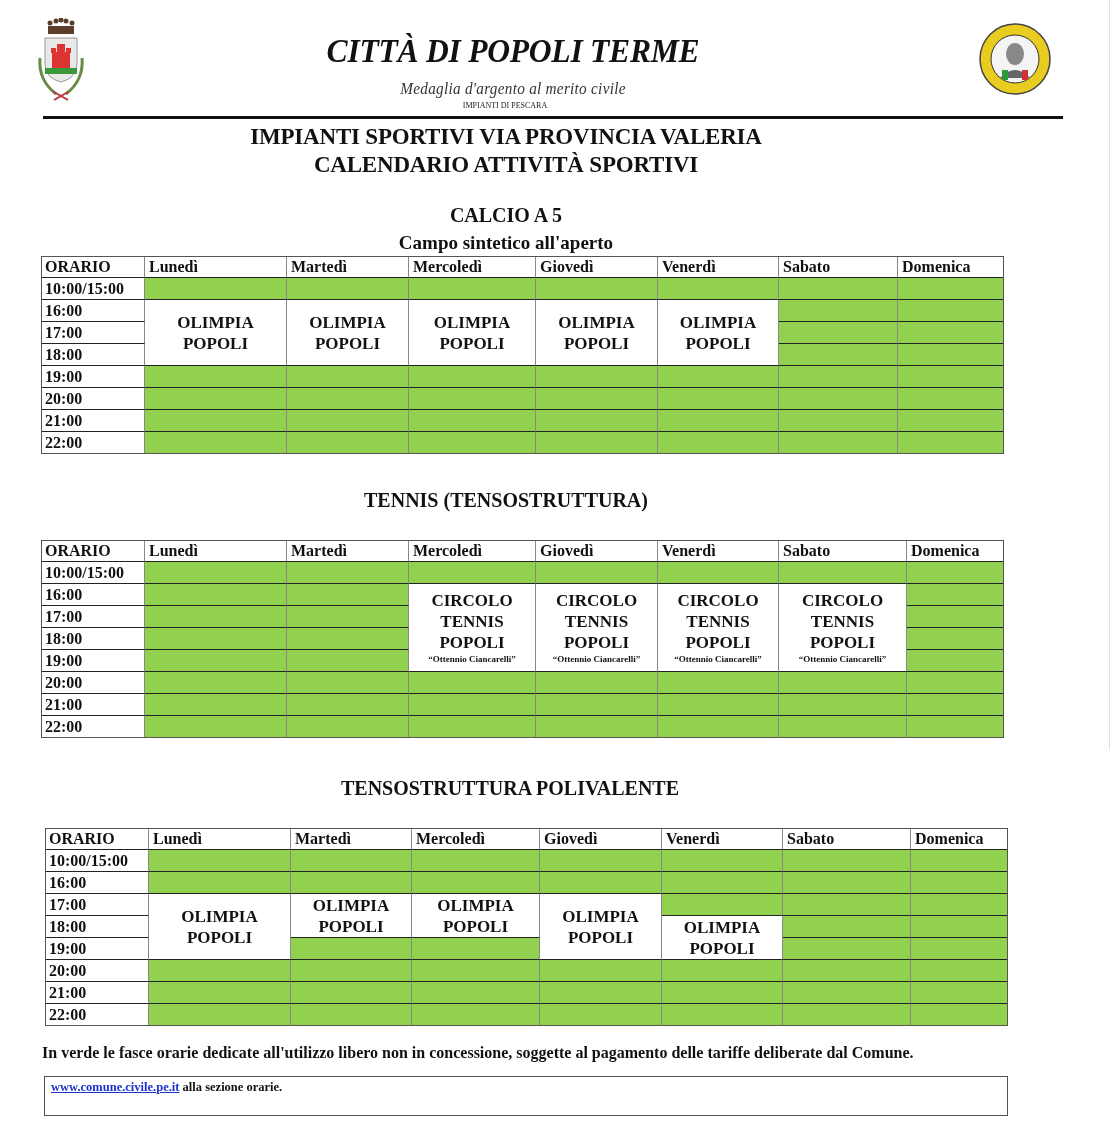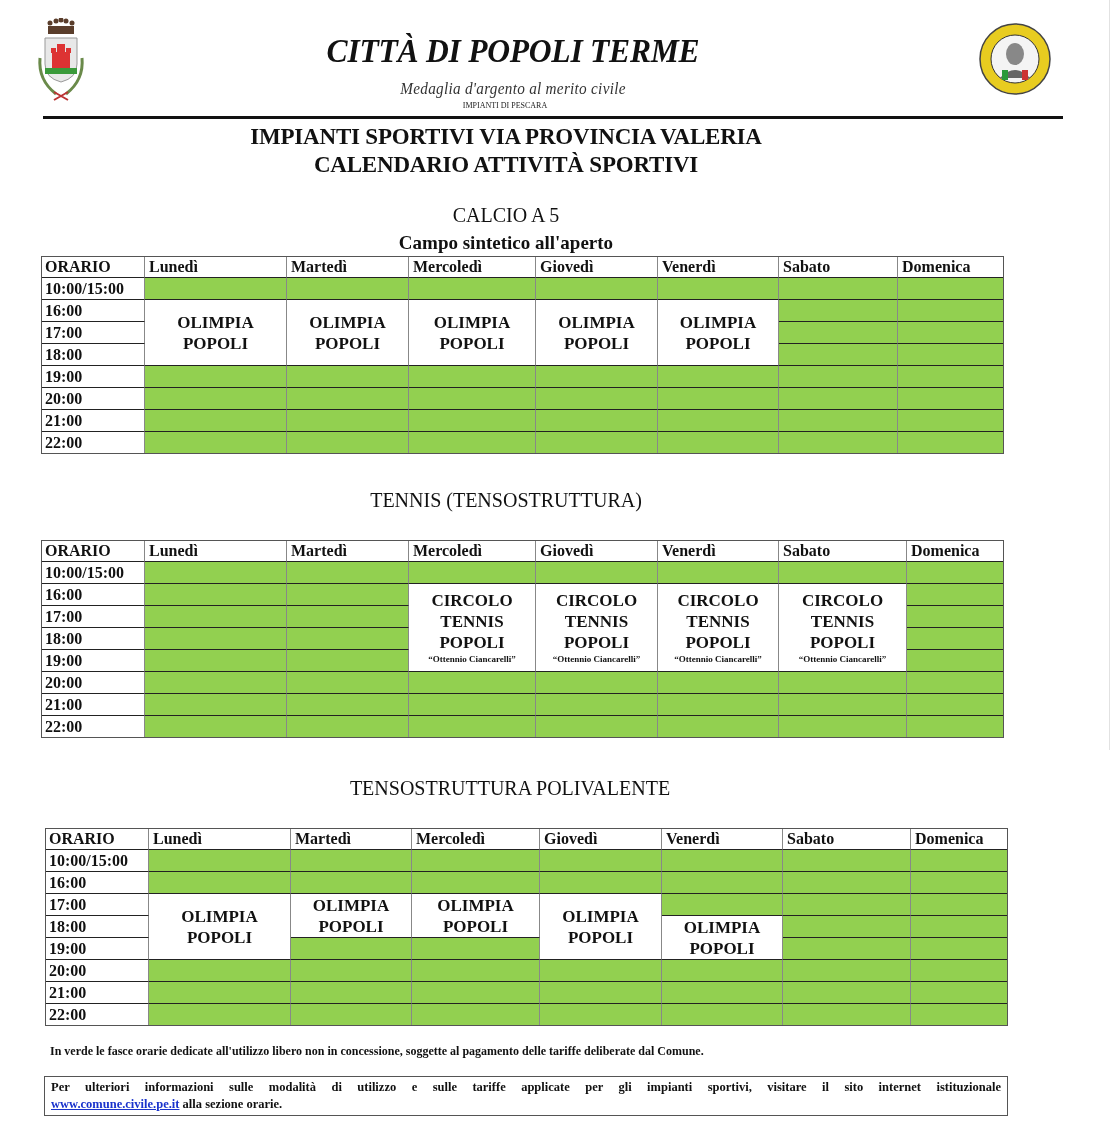--- a/index.html
+++ b/index.html
@@ -16,35 +16,35 @@
   .motto { position: absolute; left: 330px; top: 80px; width: 366px; text-align: center;
     font-size: 16px; font-style: italic; color: #333; letter-spacing: 0.3px; transform: scaleX(0.95); }
   .province { position: absolute; left: 380px; top: 101px; width: 250px; text-align: center; font-size: 8px; color: #222; }
   .header-rule { position: absolute; left: 43px; top: 116px; width: 1020px; height: 3px; background: #111; }
 
   .doc-title { position: absolute; left: 100px; width: 812px; text-align: center; font-weight: bold;
     font-size: 23px; letter-spacing: -0.2px; }
   .t1 { top: 124px; }
   .t2 { top: 152px; }
 
-  .section-title { position: absolute; text-align: center; font-weight: normal; font-size: 20px; }
+  .section-title { position: absolute; text-align: center; font-weight: bold; font-size: 20px; }
   .section-sub { position: absolute; text-align: center; font-weight: bold; font-size: 19px; }
 
   
   .grid { position: absolute; }
   .cell { position: absolute; border-right: 1px solid #888; border-bottom: 1px solid #222; font-weight: bold; }
   .hdr { background: #fff; font-size: 16px; padding-left: 4px; line-height: 21px; border-bottom: 1px solid #222; }
   .time { background: #fff; font-size: 16px; padding-left: 4px; line-height: 21px; }
   .green { background: #92d050; }
   .booked { background: #fff; display: flex; flex-direction: column; align-items: center; justify-content: center; text-align: center;
     font-size: 17px; line-height: 21px; }
   .booked .sub { font-size: 9px; line-height: 12px; font-weight: bold; }
   .grid-border { position: absolute; border: 1px solid #555; pointer-events: none; }
 
-  .note { position: absolute; left: 50px; top: 1044px; font-size: 12px; font-weight: bold; }
+  .note { position: absolute; left: 42px; top: 1044px; font-size: 16px; font-weight: bold; }
   .info-box { position: absolute; left: 44px; top: 1076px; width: 964px; height: 40px; border: 1px solid #555;
     padding: 2px 6px; font-size: 12.5px; font-weight: bold; text-align: justify; text-align-last: left; line-height: 17px; }
   .info-box a { color: #1a33cc; text-decoration: underline; }
   .info-line1 { text-align: justify; text-align-last: justify; display: block; }
 </style>
 </head>
 <body>
 
 <div class="page-edge"></div>
 
@@ -332,15 +332,14 @@
     <div class="cell green" style="left: 866px; width: 97px; top: 88px; height: 22px;"></div>
     <div class="cell green" style="left: 866px; width: 97px; top: 110px; height: 22px;"></div>
     <div class="cell green" style="left: 866px; width: 97px; top: 132px; height: 22px;"></div>
     <div class="cell green" style="left: 866px; width: 97px; top: 154px; height: 22px;"></div>
     <div class="cell green" style="left: 866px; width: 97px; top: 176px; height: 22px;"></div>
     <div class="grid-border" style="left: 0px; top: 0px; width: 963px; height: 198px;"></div>
   </div>
 
 <div class="note">In verde le fasce orarie dedicate all'utilizzo libero non in concessione, soggette al pagamento delle tariffe deliberate dal Comune.</div>
 <div class="info-box">
-  <span class="info-line1">Per ulteriori informazioni sulle modalità di utilizzo e sulle tariffe applicate per gli impianti sportivi, visitare il sito internet istituzionale</span>
   <a>www.comune.civile.pe.it</a><span> alla sezione orarie.</span>
 </div>
 
 </body></html>

